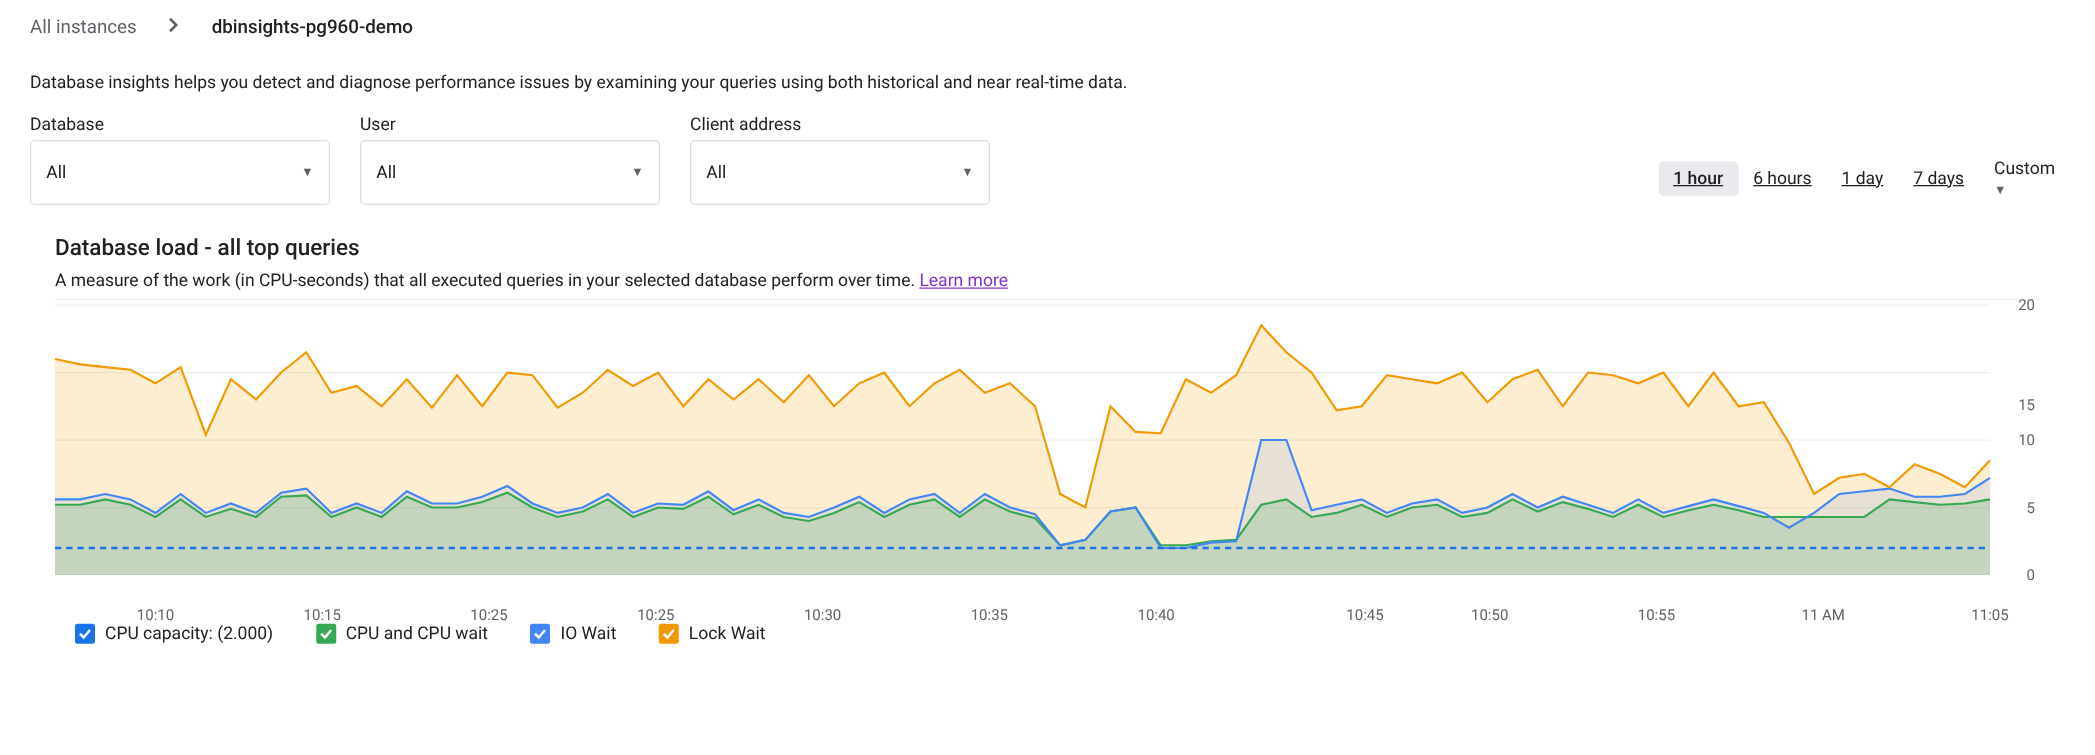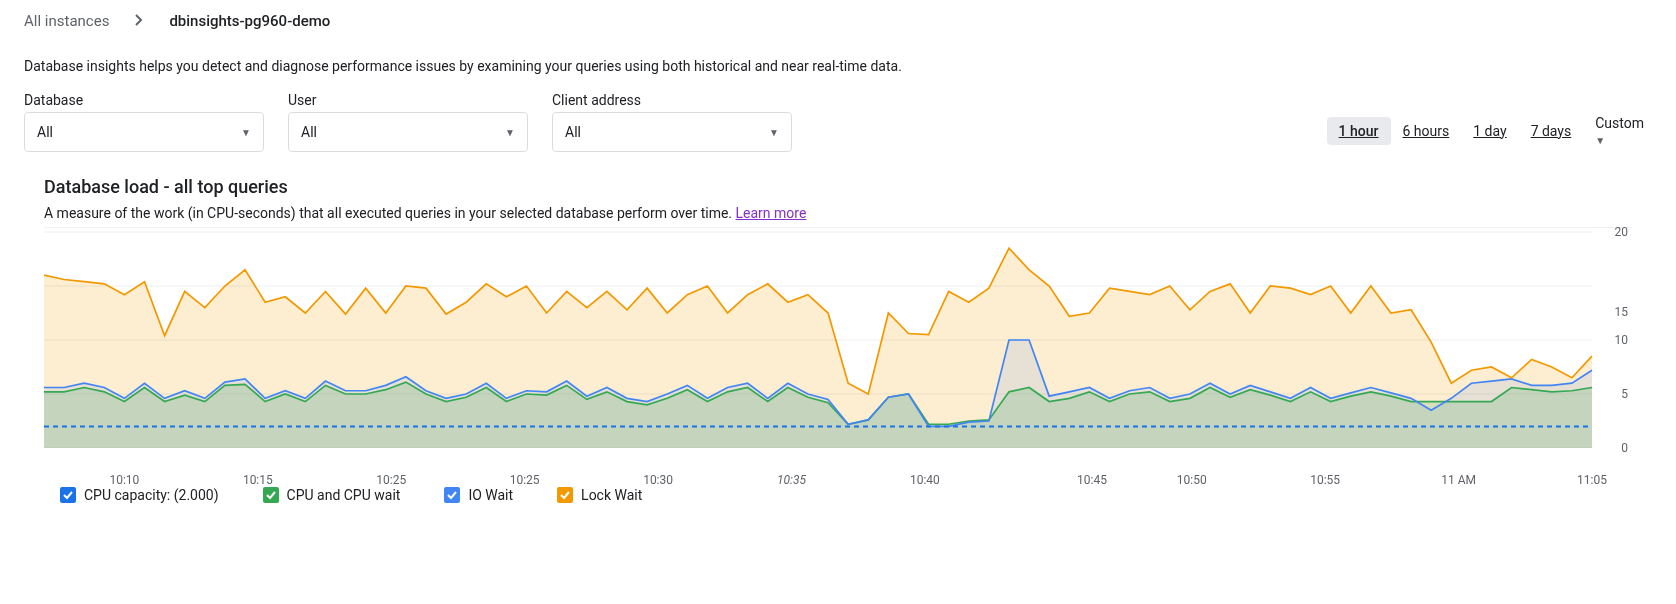--- a/index.html
+++ b/index.html
@@ -32,21 +32,21 @@
   .controls-row { display: flex; align-items: flex-end; justify-content: space-between; margin-bottom: 24px; }
   .filters { display: flex; gap: 24px; }
   .filter { width: 240px; }
   .filter-label { font-size: 14px; color: var(--text-primary); margin-bottom: 4px; }
   .select-box {
     border: 1px solid var(--border);
     border-radius: 4px;
     padding: 8px 12px;
     display: flex; align-items: center; justify-content: space-between;
     cursor: pointer; font-size: 14px;
-    height: 40px;
+    height: 52px;
   }
   .chev { font-size: 10px; color: #5f6368; }
 
   .time-range { display: flex; align-items: center; gap: 0; }
   .time-range .opt {
     padding: 6px 12px; cursor: pointer; color: var(--text-primary);
     font-size: 14px; border-radius: 4px; text-decoration: underline;
   }
   .time-range .opt.selected { background: var(--bg-selected); font-weight: 500;}
   .time-range .custom { display:flex; align-items:flex-start; gap:4px; padding:6px 8px 6px 12px; cursor:pointer;flex-direction:column;}
@@ -58,21 +58,21 @@
   .chart-area {
     position: relative;
     margin: 0 20px 20px 20px;
     height: 240px;
     border-top: 1px solid #f1f1f1;
   }
   .chart-area svg { position:absolute; left:0; top:0; }
   .yaxis { position:absolute; right:4px; font-size:12px; color:var(--text-secondary); transform: translateY(-50%);}
   .xaxis { position:absolute; bottom:-20px; font-size:12px; color:var(--text-secondary); transform: translateX(-50%);}
 
-  .legend { display:flex; gap:44px; margin-left:36px; align-items:center; }
+  .legend { display:flex; gap:34px; margin-left:36px; align-items:center; }
   .legend-item { display:flex; align-items:center; gap:8px; cursor:pointer; font-size:14px;}
   .legend-swatch {
     width:16px; height:16px; border:2px solid; border-radius:2px;
     display:flex; align-items:center; justify-content:center;
   }
   .legend-swatch svg { width:12px; height:12px; }
 </style>
 </head>
 <body>
 
@@ -148,21 +148,21 @@
       <path d="M0,163.84 L20.103896103896105,163.84 L40.20779220779221,159.52 L60.31168831168831,163.84 L80.41558441558442,173.56 L100.51948051948051,159.52 L120.62337662337661,173.56 L140.72727272727272,167.07999999999998 L160.83116883116884,173.56 L180.93506493506493,157.36 L201.03896103896102,156.28 L221.14285714285714,173.56 L241.24675324675323,166 L261.35064935064935,173.56 L281.45454545454544,157.36 L301.5584415584416,166 L321.6623376623377,166 L341.76623376623377,161.68 L361.87012987012986,154.12 L381.97402597402595,166 L402.07792207792204,173.56 L422.18181818181813,169.24 L442.2857142857143,159.52 L462.38961038961037,173.56 L482.49350649350646,166 L502.5974025974026,167.07999999999998 L522.7012987012987,157.36 L542.8051948051948,171.4 L562.9090909090909,163.84 L583.0129870129871,173.56 L603.1168831168832,176.8 L623.2207792207793,170.32 L643.3246753246754,161.68 L663.4285714285714,173.56 L683.5324675324675,163.84 L703.6363636363636,159.52 L723.7402597402597,173.56 L743.8441558441558,159.52 L763.9480519480519,169.24 L784.051948051948,174.64 L804.1558441558441,196.24 L824.2597402597402,191.92 L844.3636363636363,169.24 L864.4675324675325,166 L884.5714285714286,196.24 L904.6753246753246,196.24 L924.7792207792207,193 L944.8831168831168,191.92 L964.9870129870129,163.84 L985.0909090909091,159.52 L1005.1948051948052,173.56 L1025.2987012987012,170.32 L1045.4025974025974,163.84 L1065.5064935064936,173.56 L1085.6103896103896,166 L1105.7142857142858,163.84 L1125.8181818181818,173.56 L1145.922077922078,170.32 L1166.0259740259742,159.52 L1186.1298701298701,169.24 L1206.2337662337663,161.68 L1226.3376623376623,167.07999999999998 L1246.4415584415585,173.56 L1266.5454545454547,163.84 L1286.6493506493507,173.56 L1306.7532467532467,168.16 L1326.857142857143,163.84 L1346.9610389610389,168.16 L1367.064935064935,173.56 L1387.168831168831,173.56 L1407.2727272727273,173.56 L1427.3766233766232,173.56 L1447.4805194805194,173.56 L1467.5844155844156,159.52 L1487.6883116883116,161.68 L1507.7922077922078,163.84 L1527.8961038961038,162.76 L1548,159.52" fill="none" stroke="#34a853" stroke-width="1.7"></path>
       <path d="M0,159.52 L20.103896103896105,159.52 L40.20779220779221,155.2 L60.31168831168831,159.52 L80.41558441558442,170.32 L100.51948051948051,155.2 L120.62337662337661,170.32 L140.72727272727272,162.76 L160.83116883116884,170.32 L180.93506493506493,154.12 L201.03896103896102,150.88 L221.14285714285714,170.32 L241.24675324675323,162.76 L261.35064935064935,170.32 L281.45454545454544,153.04000000000002 L301.5584415584416,162.76 L321.6623376623377,162.76 L341.76623376623377,157.36 L361.87012987012986,148.72000000000003 L381.97402597402595,162.76 L402.07792207792204,170.32 L422.18181818181813,166 L442.2857142857143,155.2 L462.38961038961037,170.32 L482.49350649350646,162.76 L502.5974025974026,163.84 L522.7012987012987,153.04000000000002 L542.8051948051948,168.16 L562.9090909090909,159.52 L583.0129870129871,170.32 L603.1168831168832,173.56 L623.2207792207793,166 L643.3246753246754,157.36 L663.4285714285714,170.32 L683.5324675324675,159.52 L703.6363636363636,155.2 L723.7402597402597,170.32 L743.8441558441558,155.2 L763.9480519480519,166 L784.051948051948,171.4 L804.1558441558441,196.24 L824.2597402597402,191.92 L844.3636363636363,169.24 L864.4675324675325,166 L884.5714285714286,198.4 L904.6753246753246,198.4 L924.7792207792207,194.08 L944.8831168831168,193 L964.9870129870129,112 L985.0909090909091,112 L1005.1948051948052,168.16 L1025.2987012987012,163.84 L1045.4025974025974,159.52 L1065.5064935064936,170.32 L1085.6103896103896,162.76 L1105.7142857142858,159.52 L1125.8181818181818,170.32 L1145.922077922078,166 L1166.0259740259742,155.2 L1186.1298701298701,166 L1206.2337662337663,157.36 L1226.3376623376623,163.84 L1246.4415584415585,170.32 L1266.5454545454547,159.52 L1286.6493506493507,170.32 L1306.7532467532467,164.92000000000002 L1326.857142857143,159.52 L1346.9610389610389,164.92000000000002 L1367.064935064935,170.32 L1387.168831168831,182.2 L1407.2727272727273,170.32 L1427.3766233766232,155.2 L1447.4805194805194,153.04000000000002 L1467.5844155844156,150.88 L1487.6883116883116,157.36 L1507.7922077922078,157.36 L1527.8961038961038,155.2 L1548,142.24" fill="none" stroke="#4285f4" stroke-width="1.7"></path>
       <path d="M0,47.19999999999999 L20.103896103896105,51.51999999999998 L40.20779220779221,53.68000000000001 L60.31168831168831,55.84 L80.41558441558442,66.64000000000001 L100.51948051948051,53.68000000000001 L120.62337662337661,107.67999999999999 L140.72727272727272,63.400000000000006 L160.83116883116884,79.6 L180.93506493506493,58 L201.03896103896102,41.80000000000001 L221.14285714285714,74.19999999999999 L241.24675324675323,68.80000000000001 L261.35064935064935,85 L281.45454545454544,63.400000000000006 L301.5584415584416,86.08000000000001 L321.6623376623377,60.16 L341.76623376623377,85 L361.87012987012986,58 L381.97402597402595,60.16 L402.07792207792204,86.08000000000001 L422.18181818181813,74.19999999999999 L442.2857142857143,55.84 L462.38961038961037,68.80000000000001 L482.49350649350646,58 L502.5974025974026,85 L522.7012987012987,63.400000000000006 L542.8051948051948,79.6 L562.9090909090909,63.400000000000006 L583.0129870129871,81.75999999999999 L603.1168831168832,60.16 L623.2207792207793,85 L643.3246753246754,66.64000000000001 L663.4285714285714,58 L683.5324675324675,85 L703.6363636363636,66.64000000000001 L723.7402597402597,55.84 L743.8441558441558,74.19999999999999 L763.9480519480519,66.64000000000001 L784.051948051948,85 L804.1558441558441,155.2 L824.2597402597402,166 L844.3636363636363,85 L864.4675324675325,105.52 L884.5714285714286,106.6 L904.6753246753246,63.400000000000006 L924.7792207792207,74.19999999999999 L944.8831168831168,60.16 L964.9870129870129,20.19999999999999 L985.0909090909091,41.80000000000001 L1005.1948051948052,58 L1025.2987012987012,88.24000000000001 L1045.4025974025974,85 L1065.5064935064936,60.16 L1085.6103896103896,63.400000000000006 L1105.7142857142858,66.64000000000001 L1125.8181818181818,58 L1145.922077922078,81.75999999999999 L1166.0259740259742,63.400000000000006 L1186.1298701298701,55.84 L1206.2337662337663,85 L1226.3376623376623,58 L1246.4415584415585,60.16 L1266.5454545454547,66.64000000000001 L1286.6493506493507,58 L1306.7532467532467,85 L1326.857142857143,58 L1346.9610389610389,85 L1367.064935064935,81.75999999999999 L1387.168831168831,114.16 L1407.2727272727273,155.2 L1427.3766233766232,142.24 L1447.4805194805194,139 L1467.5844155844156,149.8 L1487.6883116883116,131.44 L1507.7922077922078,139 L1527.8961038961038,149.8 L1548,128.2" fill="none" stroke="#f29900" stroke-width="1.7"></path>
       <line x1="0" x2="1548" y1="198.4" y2="198.4" stroke="#1a73e8" stroke-width="2" stroke-dasharray="5 4"></line>
     </svg>
     <div class="xaxis" style="left: 80.4156px;">10:10</div>
     <div class="xaxis" style="left: 213.832px;">10:15</div>
     <div class="xaxis" style="left: 347.249px;">10:25</div>
     <div class="xaxis" style="left: 480.666px;">10:25</div>
     <div class="xaxis" style="left: 614.083px;">10:30</div>
-    <div class="xaxis" style="left: 747.499px; font-style: italic;">10:35</div>
+    <div class="xaxis" style="left: 747.499px;">10:35</div>
     <div class="xaxis" style="left: 880.916px;">10:40</div>
     <div class="xaxis" style="left: 1048px;">10:45</div>
     <div class="xaxis" style="left: 1147.75px;">10:50</div>
     <div class="xaxis" style="left: 1281.17px;">10:55</div>
     <div class="xaxis" style="left: 1414.58px;">11 AM</div>
     <div class="xaxis" style="left: 1548px;">11:05</div>
   </div>
 
 <div class="legend" id="legend">
     <div class="legend-item">

